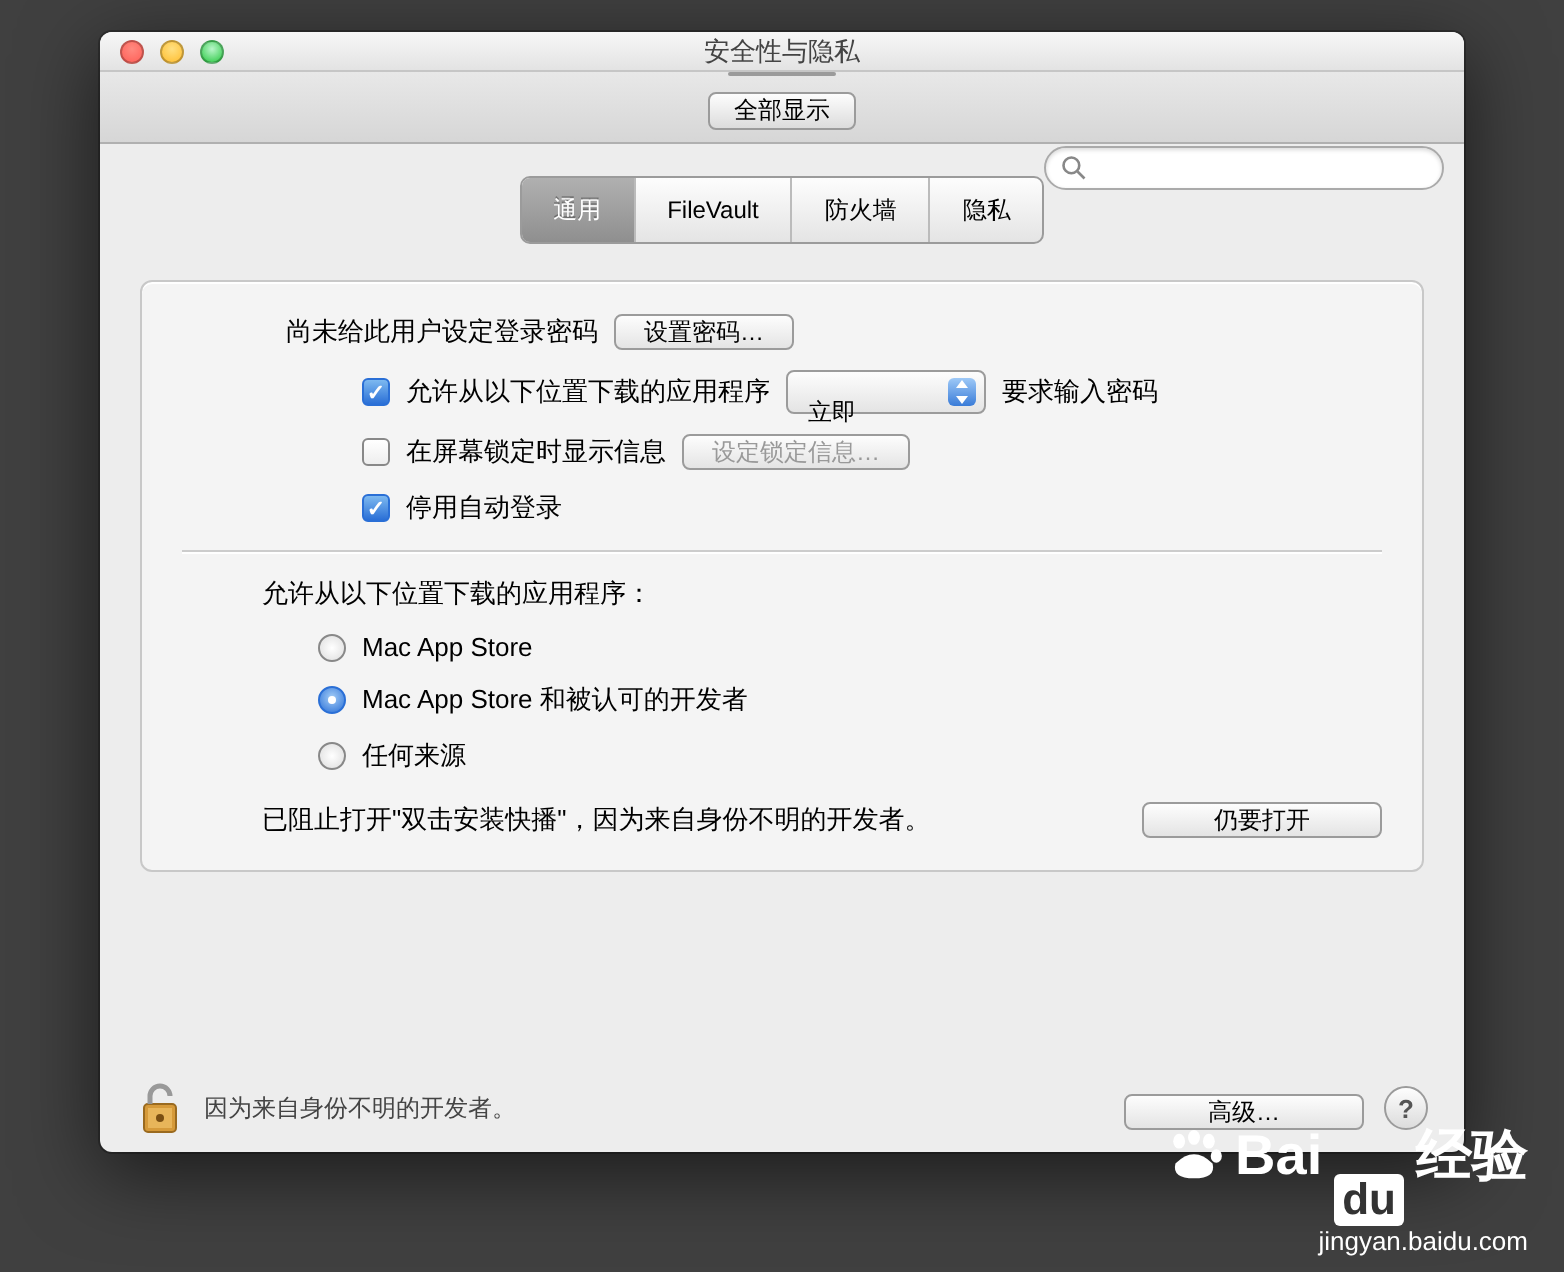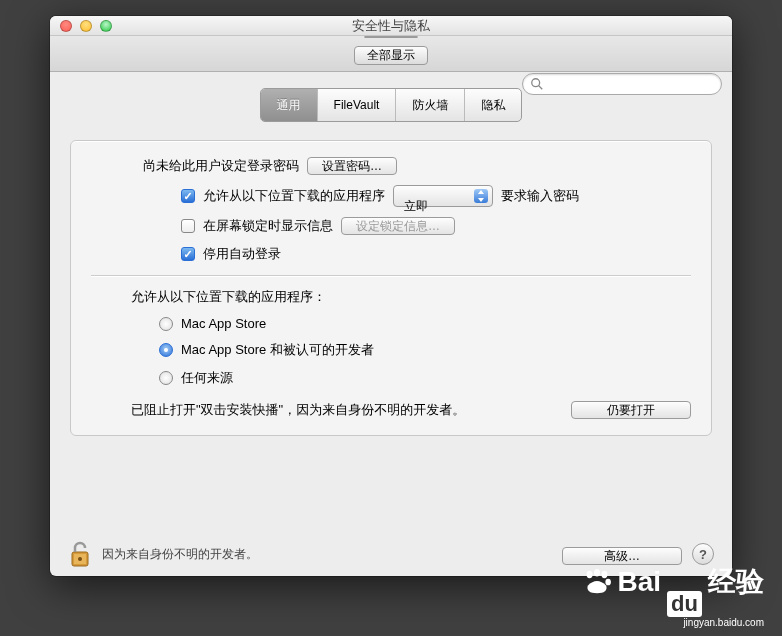--- a/index.html
+++ b/index.html
@@ -211,21 +211,21 @@
     color: #555; font-weight: bold;
     cursor: default;
   }
   .watermark {
     position: absolute; right: 18px; bottom: 8px;
     color: #fff; text-align: right;
     font-family: Arial, sans-serif;
   }
   .watermark .brand { font-size: 28px; font-weight: bold; display: flex; align-items: center; gap: 6px; justify-content: center; }
   .watermark .du { background: #fff; color: #333; padding: 0 4px; border-radius: 3px; font-size: 22px; margin-top: 44px; }
-  .watermark .sub { font-size: 10px; text-align: right; }
+  .watermark .sub { font-size: 13px; text-align: right; }
   .paw { width: 30px; height: 26px; }
 </style>
 </head>
 <body>
 
 <div class="window">
 
   <div class="titlebar">
     <div class="traffic">
       <div class="light red"></div>

